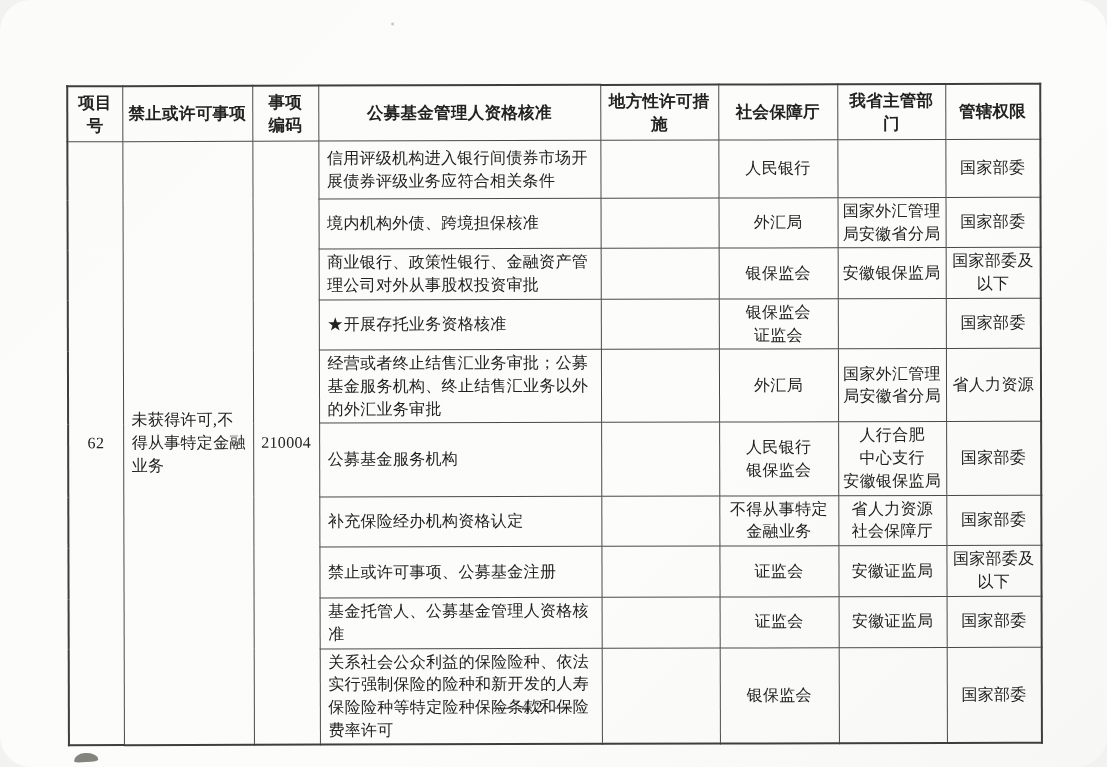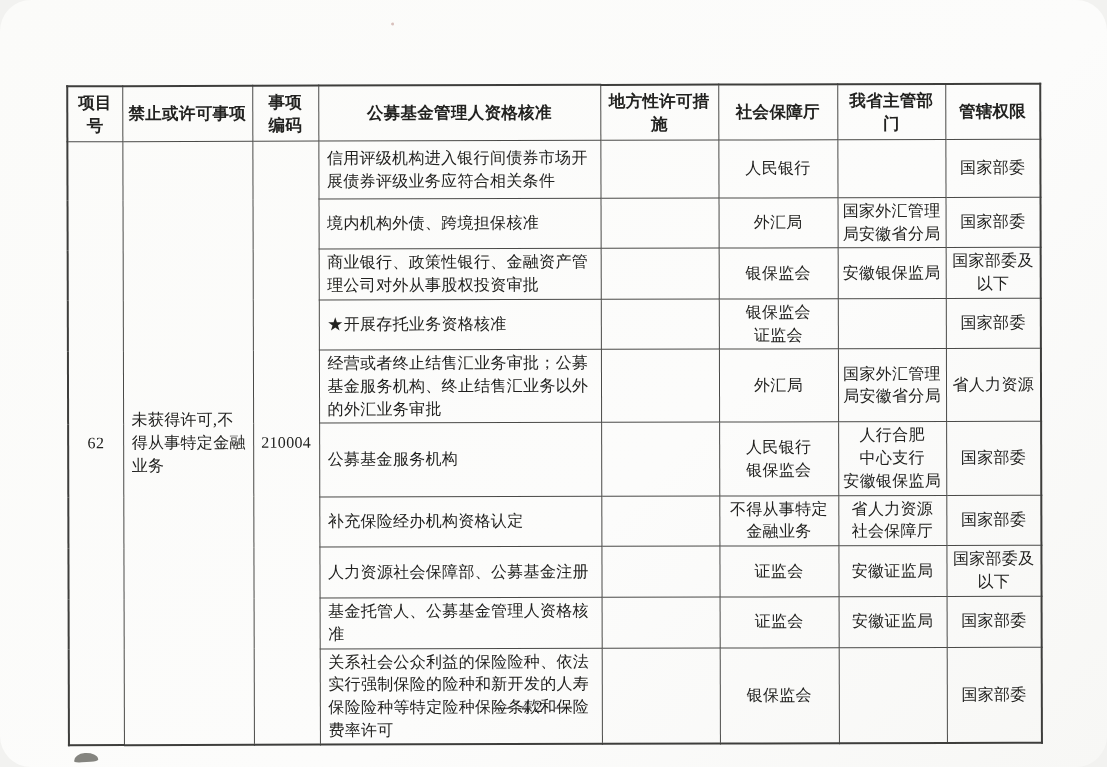--- a/index.html
+++ b/index.html
@@ -147,21 +147,21 @@
           </tr>
           <tr style="height: 50px;">
             <td class="left">补充保险经办机构资格认定</td>
             <td></td>
             <td>不得从事特定金融业务</td>
             <td>省人力资源
 社会保障厅</td>
             <td>国家部委</td>
           </tr>
           <tr style="height: 51px;">
-            <td class="left">人力资源社会保障部、公募基金注册</td>
+            <td class="left">禁止或许可事项、公募基金注册</td>
             <td></td>
             <td>证监会</td>
             <td>安徽证监局</td>
             <td>国家部委及以下</td>
           </tr>
           <tr style="height: 32px;">
             <td class="left">基金托管人、公募基金管理人资格核准</td>
             <td></td>
             <td>证监会</td>
             <td>安徽证监局</td>

